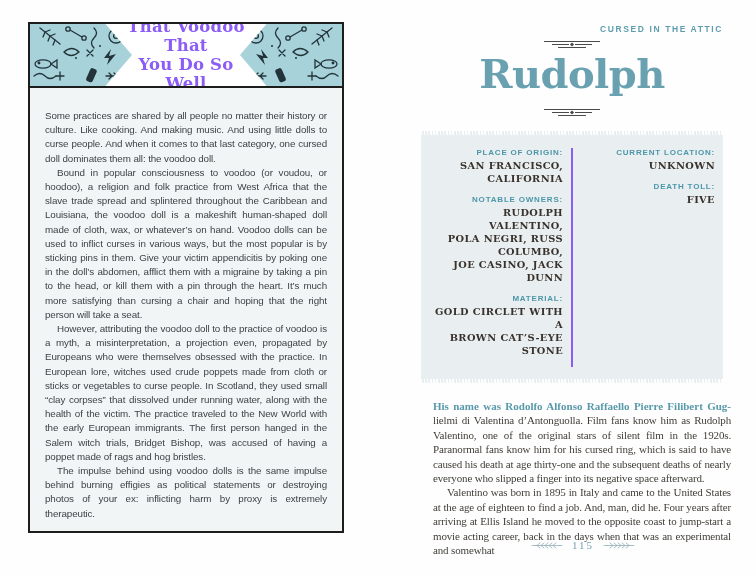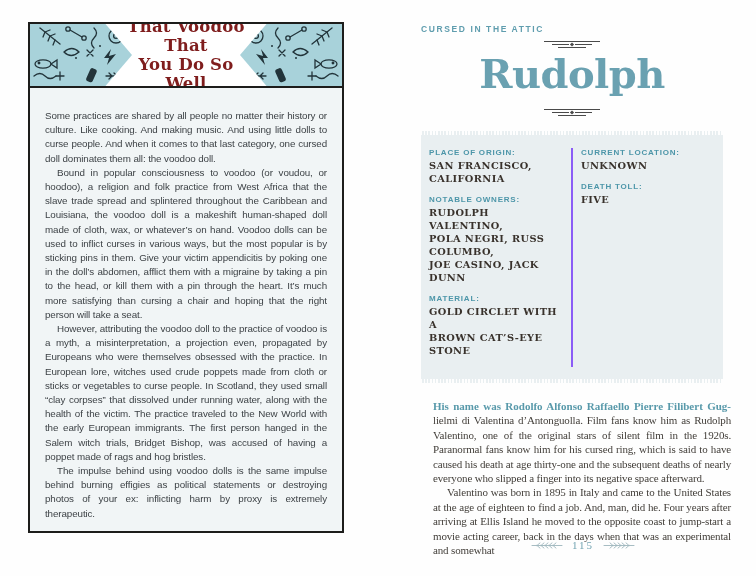--- a/index.html
+++ b/index.html
@@ -11,43 +11,43 @@
           border:2px solid #1d1d1b; background:#f1f5f6; box-sizing:border-box; }
   .vbox-header { position:relative; height:62px; border-bottom:2px solid #1d1d1b;
                  background:#ffffff; overflow:hidden; }
   .corner { position:absolute; top:0; width:102px; height:62px; }
   .corner svg { display:block; width:102px; height:62px; }
   .corner-left  { left:0;  clip-path:polygon(0 0, 74% 0, 100% 50%, 74% 100%, 0 100%); }
   .corner-right { right:0; clip-path:polygon(100% 0, 26% 0, 0 50%, 26% 100%, 100% 100%); }
   .vtitle { position:absolute; left:88px; right:88px; top:0; bottom:0;
             display:flex; flex-direction:column; justify-content:center; align-items:center;
             font-family:"DejaVu Serif", serif; font-weight:700; font-size:16.5px;
-            line-height:19px; color:#7f1d1d; text-align:center; letter-spacing:0.2px; }
+            line-height:19px; color:#8b5cf6; text-align:center; letter-spacing:0.2px; }
   .vbody { padding:9px 15px 0 15px; height:431px; overflow:hidden;
            font-size:9.8px; line-height:14.2px; letter-spacing:-0.1px;
            color:#3d4246; text-align:justify;margin-top:12px; }
   .vbody p { margin:0; }
   .vbody p.indent { text-indent:12px; }
 
   
   .right-page { position:absolute; left:421px; top:24px; width:302px; }
-  .eyebrow { text-align:left; font-size:8.5px; font-weight:700; letter-spacing:1.6px;
+  .eyebrow { text-align:right; font-size:8.5px; font-weight:700; letter-spacing:1.6px;
              color:#5f9dae; }
   .orn { display:flex; justify-content:center; margin:5px 0 0 0; }
   .orn svg { display:block; }
   .chapter-title { margin:2px 0 13px 0; text-align:center;
                    font-family:"DejaVu Serif", serif; font-weight:700;
                    font-size:40px; line-height:41px; color:#6aa1b1; letter-spacing:-0.5px; }
   .infobox { position:relative; margin-top:16px; background:#e9eff1; display:flex;
              padding:13px 0 12px 0; min-height:103px; }
   .infobox::before, .infobox::after { content:""; position:absolute; left:1px; right:1px;
              height:4px;
              background:repeating-linear-gradient(90deg,#e9eff1 0 1.6px,rgba(233,239,241,0) 1.6px 3.2px); }
   .infobox::before { top:-4px; } .infobox::after { bottom:-4px; }
-  .ib-col { flex:1; text-align:left; padding:0 8px; }
+  .ib-col { flex:1; text-align:right; padding:0 8px; }
   .ib-col-right { border-left:2px solid #8b5cf6; }
   .ib-field { margin-bottom:10px; }
   .ib-label { font-size:8px; font-weight:700; letter-spacing:0.8px; color:#4d96a9;
               margin-bottom:2px; }
   .ib-value { font-family:"DejaVu Serif", serif; font-weight:700; font-size:9.8px;
               line-height:13px; letter-spacing:0.4px; color:#39322c; white-space:pre-line; }
 
   .chapter-body { margin:20px 0 0 12px; width:298px;
                   font-family:"Liberation Serif", serif; font-size:11px;
                   line-height:14.4px; letter-spacing:-0.15px; color:#423e39;

